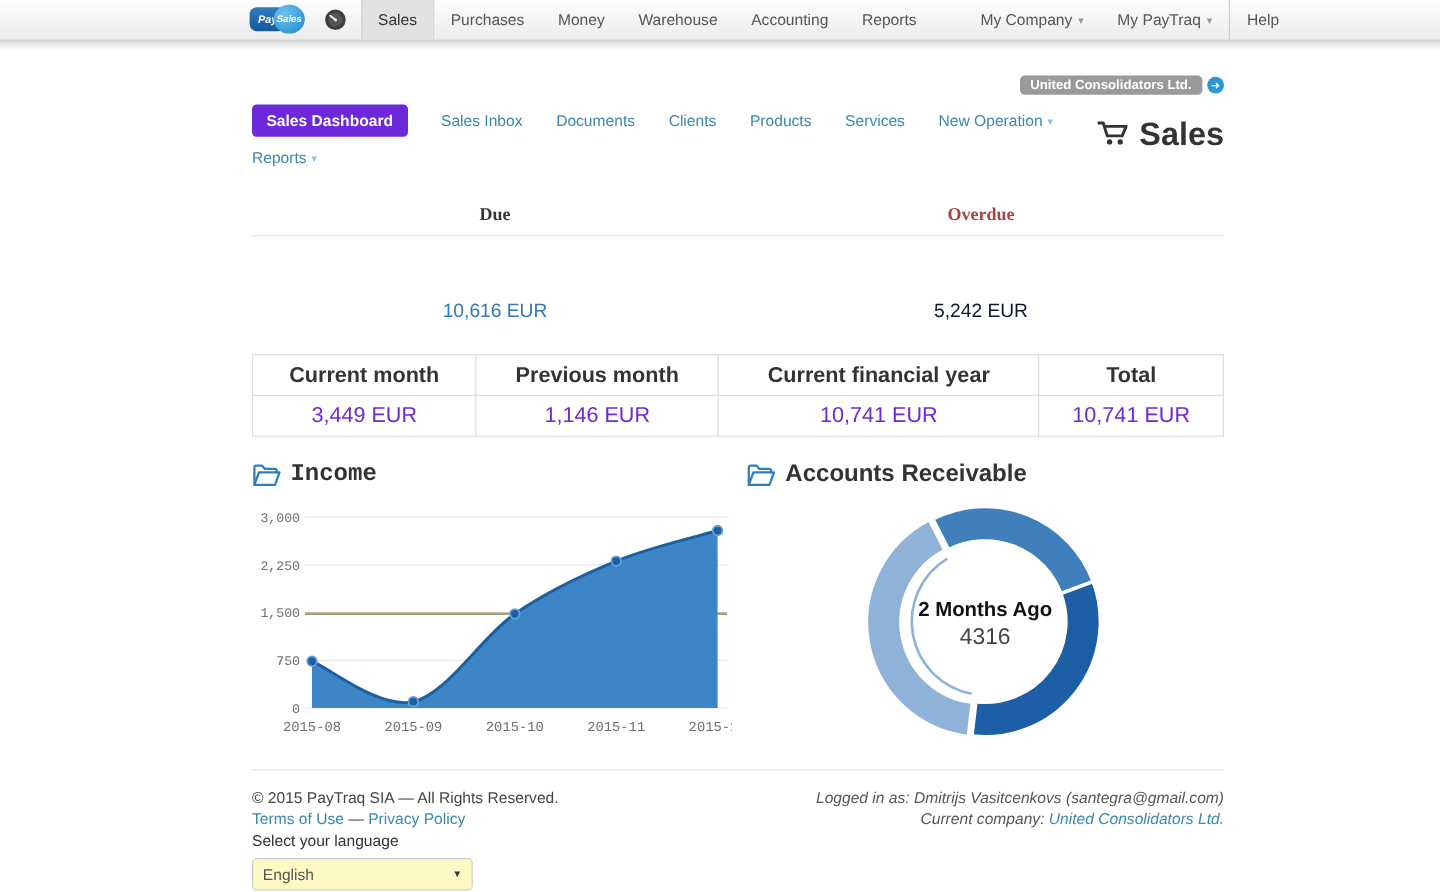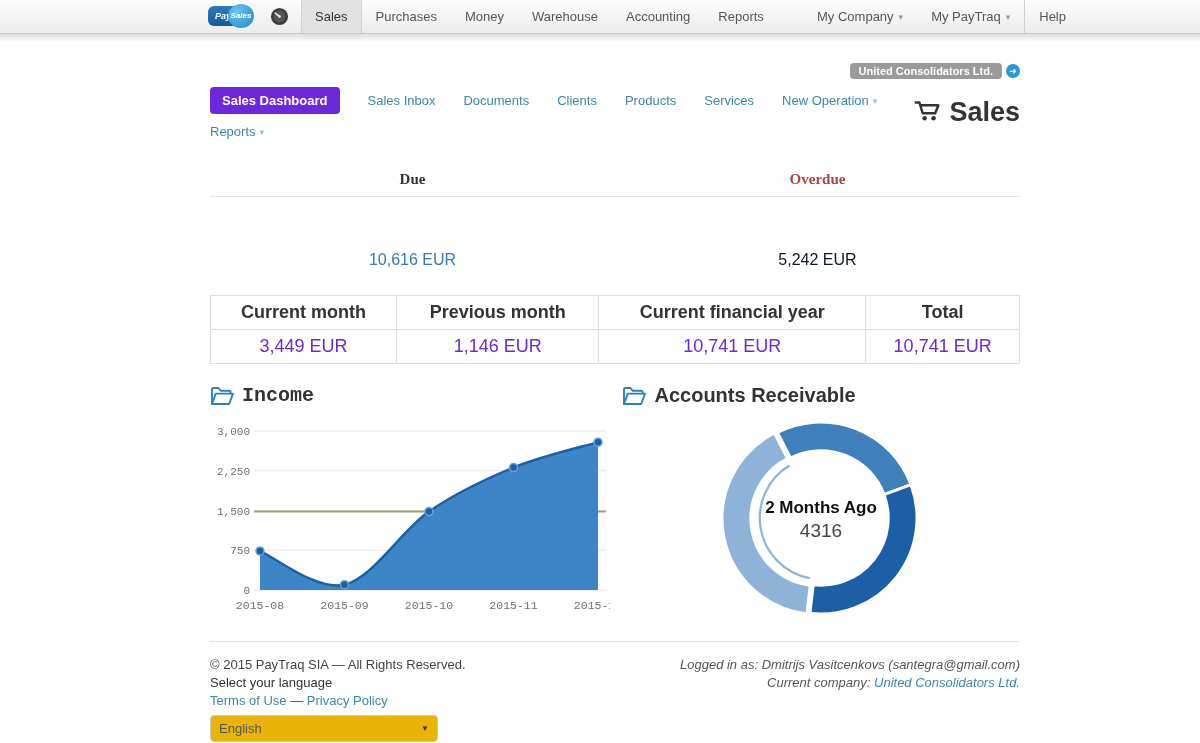--- a/index.html
+++ b/index.html
@@ -56,21 +56,21 @@
   .section-head { display:flex; align-items:center; font-size:20px; font-weight:bold; color:#333; }
   .section-head svg { margin-right:8px; }
   .area-svg { margin-top:10px; display:block; }
   .donut-wrap { display:flex; justify-content:center; margin-top:6px; }
 
   
   .footer-hr { border:none; border-top:1px solid #e5e5e5; margin-top:18px; }
   .footer { display:flex; justify-content:space-between; padding-top:14px; font-size:13px; }
   .footer-left { color:#444; line-height:18px; }
   .footer a { color:#3a87ad; text-decoration:none; cursor:pointer; }
-  .lang-select { margin-top:5px; width:228px; height:27px; border:1px solid #ccc; border-radius:4px; background:#eab308; display:flex; align-items:center; justify-content:space-between; padding:0 8px; font-size:13px; color:#555; cursor:pointer; }
+  .lang-select { margin-top:5px; width:184px; height:27px; border:1px solid #ccc; border-radius:4px; background:#fef9c3; display:flex; align-items:center; justify-content:space-between; padding:0 8px; font-size:13px; color:#555; cursor:pointer; }
   .lang-select .sel-caret { font-size:8px; color:#333; }
   .footer-right { font-style:italic; color:#555; text-align:right; line-height:18px; }
 </style>
 </head>
 <body>
 
 <div class="navbar">
   <div class="navbar-inner">
     <div class="brand">
       <span class="logo-pay">Pay</span>
@@ -220,26 +220,26 @@
           <text x="105" y="124" text-anchor="middle" font-size="19" fill="#444">4316</text>
         </svg>
       </div>
     </div>
   </div>
 
   <hr class="footer-hr">
   <div class="footer">
     <div class="footer-left">
       <div>© 2015 PayTraq SIA — All Rights Reserved.</div>
-      <div style="color:#333;">Select your language</div>
       <div>
         <a>Terms of Use</a>
         <span style="color:#444;">—</span>
         <a>Privacy Policy</a>
       </div>
+      <div style="color:#333;">Select your language</div>
       <div class="lang-select">
         <span>English</span>
         <span class="sel-caret">▼</span>
       </div>
     </div>
     <div class="footer-right">
       <div>Logged in as: Dmitrijs Vasitcenkovs (santegra@gmail.com)</div>
       <div>
         <span>Current company:</span>
         <a style="font-style:italic;">United Consolidators Ltd.</a>

